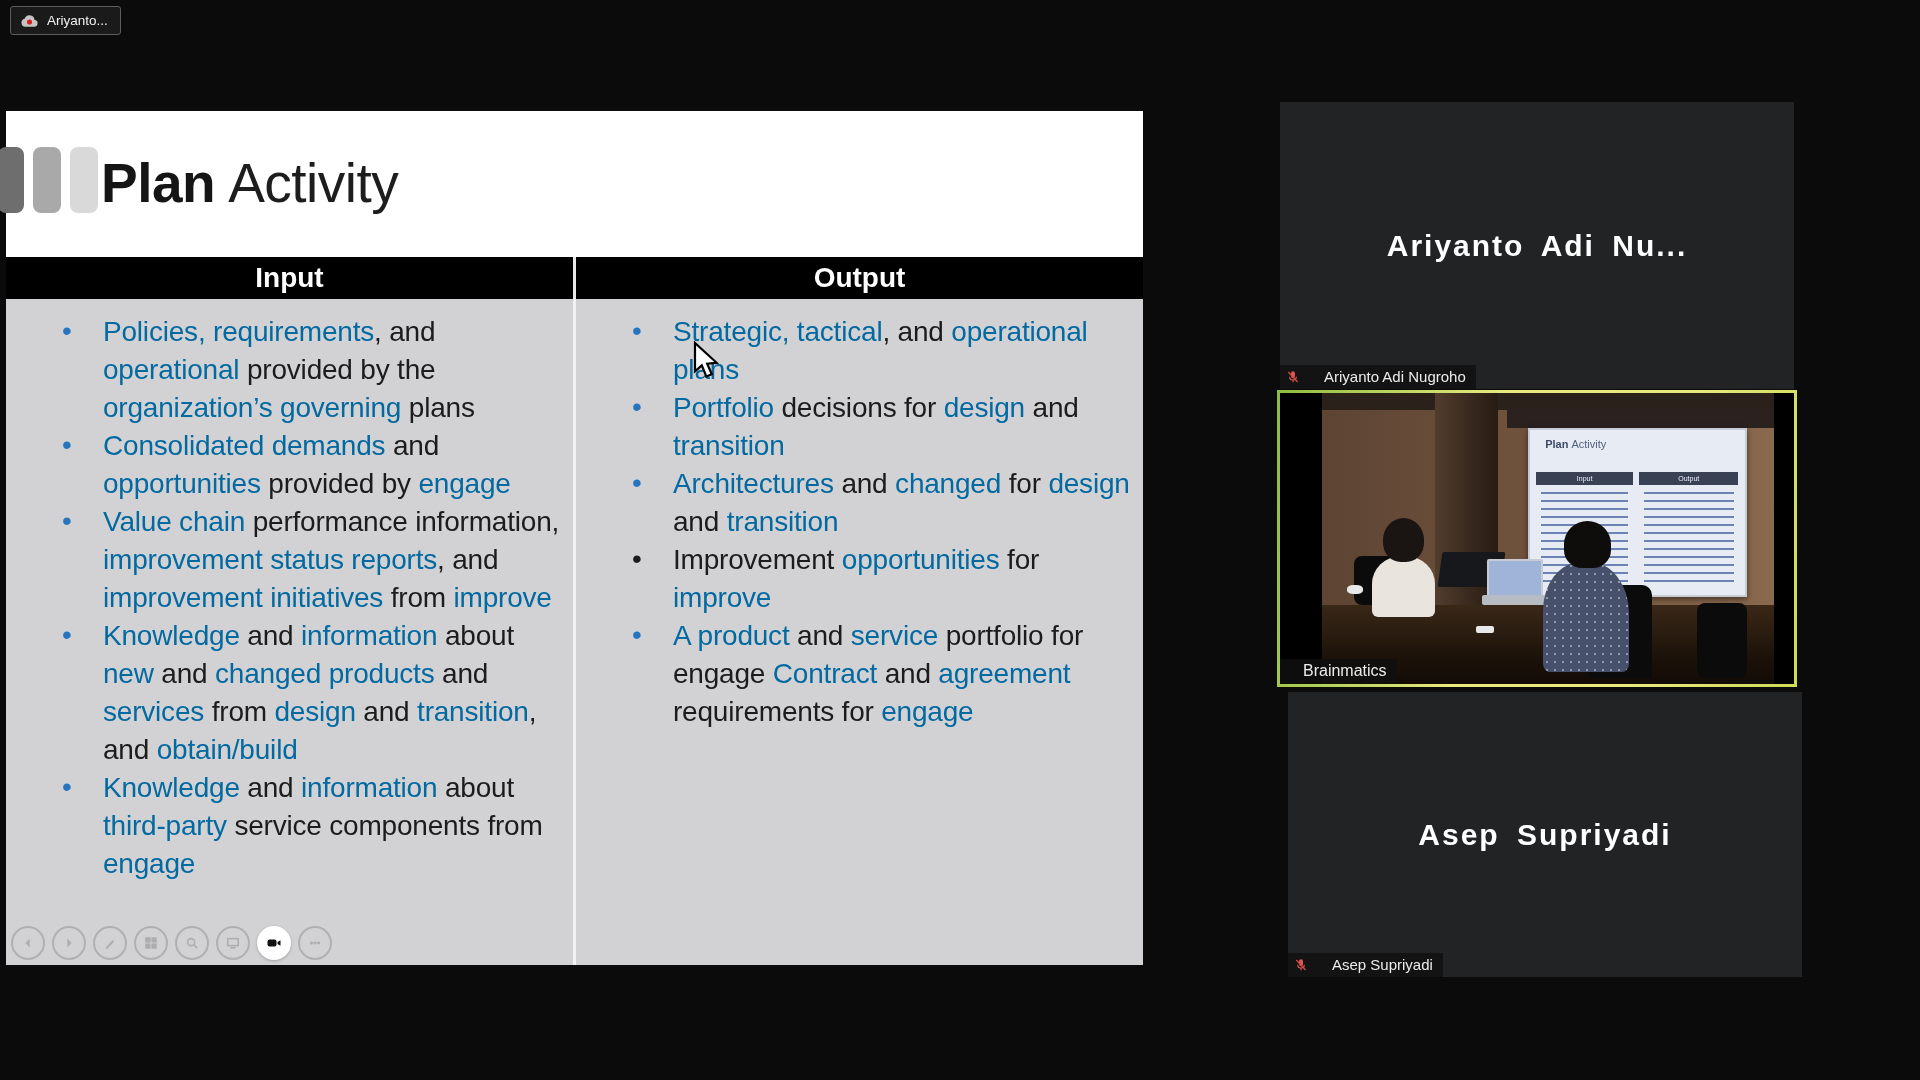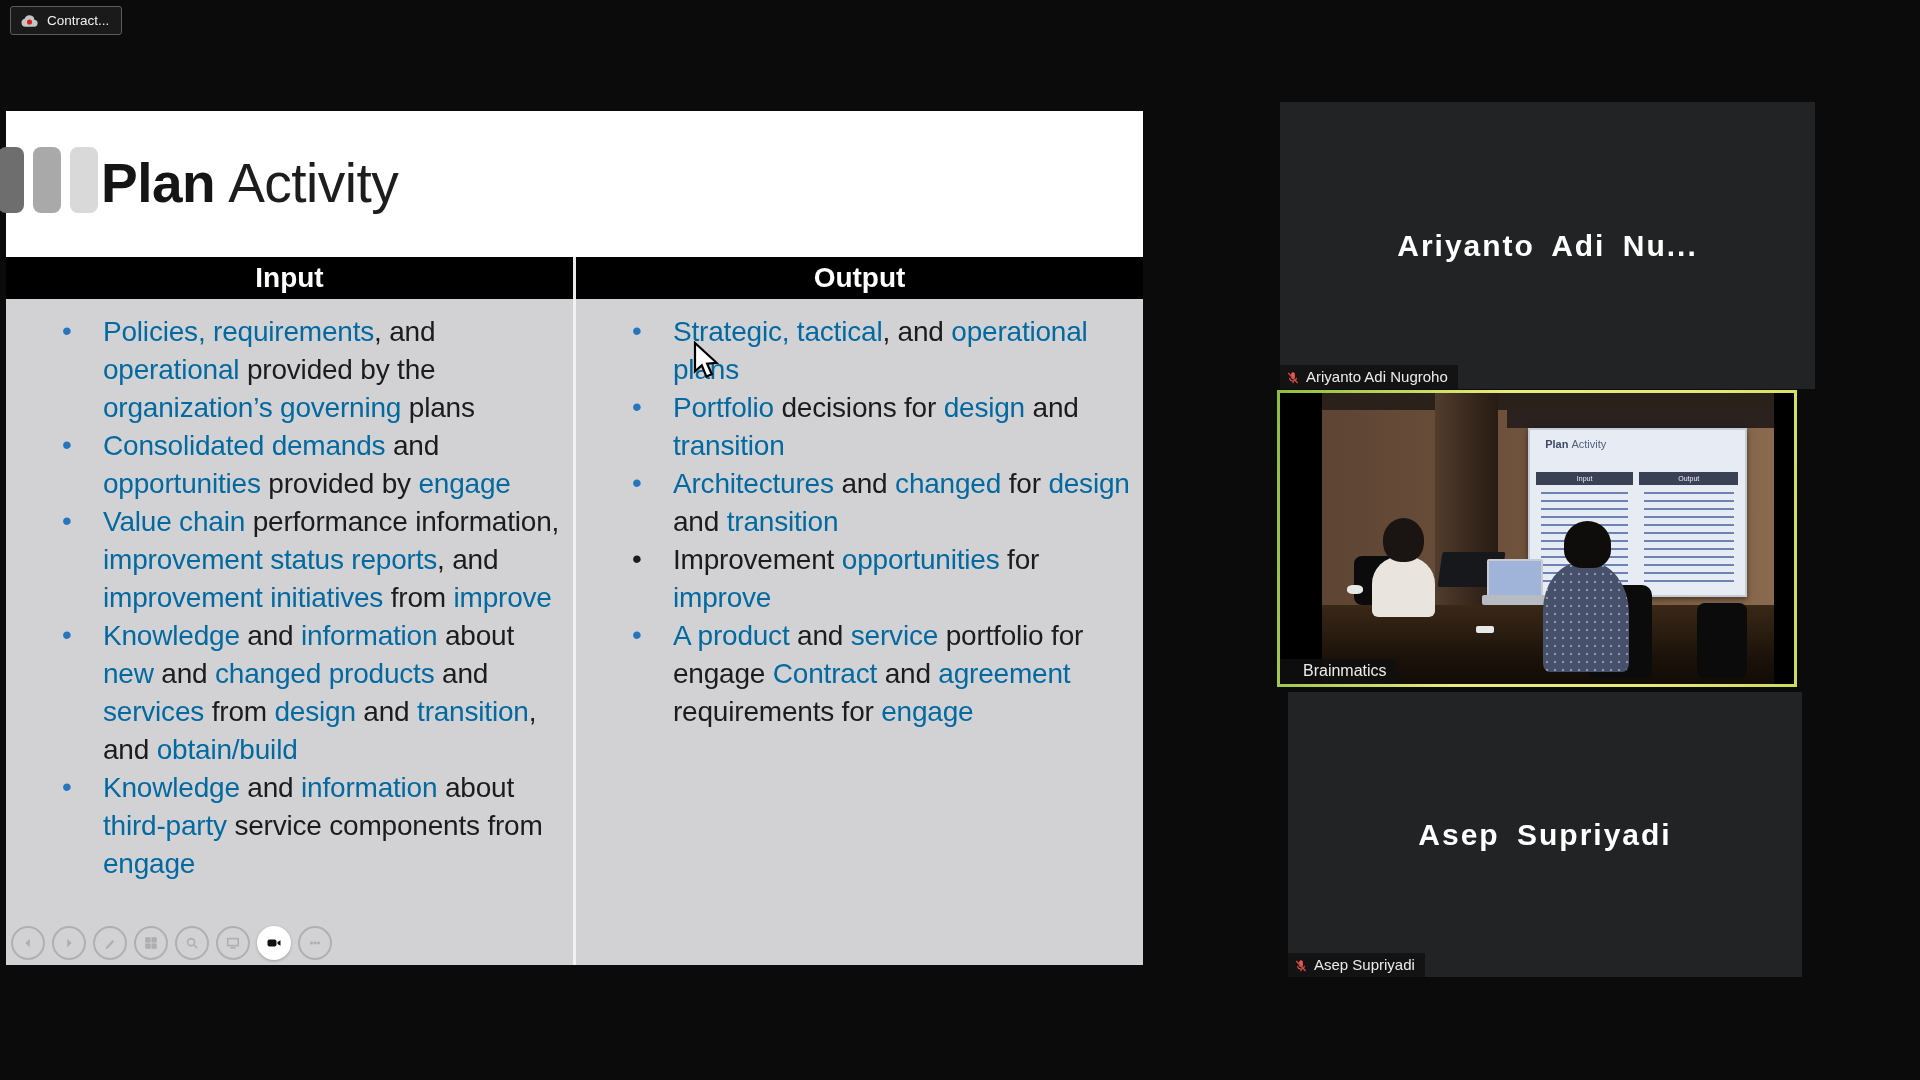--- a/index.html
+++ b/index.html
@@ -45,25 +45,25 @@
   .tb-btn{width:34px;height:34px;border-radius:50%;box-sizing:border-box;
     border:2px solid rgba(105,105,105,0.32);display:flex;align-items:center;justify-content:center;
     background:transparent;padding:0;}
   .tb-btn svg{stroke:#7d7d7d;fill:#7d7d7d;opacity:0.42;}
   .tb-btn.active{background:#ffffff;border-color:#ffffff;box-shadow:0 1px 3px rgba(0,0,0,.25);}
   .tb-btn.active svg{stroke:#111;fill:#111;opacity:1;}
   
   .cursor{position:absolute;left:692px;top:341px;z-index:50;}
   
   .tile{position:absolute;left:1280px;width:514px;background:#222325;}
-  .tile1{top:102px;height:287px;padding-left:21px;}
+  .tile1{top:102px;height:287px;}
   .tile3{top:692px;height:285px;margin-left:8px;}
   .big-name{position:absolute;inset:0;display:flex;align-items:center;justify-content:center;
     color:#ffffff;font-weight:bold;font-size:30px;letter-spacing:2px;word-spacing:7px;}
-  .name-tag{position:absolute;left:0;bottom:0;display:flex;align-items:flex-end;gap:6px;
+  .name-tag{position:absolute;left:0;bottom:0;display:flex;align-items:center;gap:24px;
     background:rgba(16,16,16,0.82);color:#ececec;font-size:15px;padding:3px 10px 4px 6px;z-index:30;}
   .name-tag.noicon{padding-left:23px;font-size:16px;}
   
   .video-wrap{position:absolute;left:1277px;top:390px;width:520px;height:297px;
     background:linear-gradient(100deg,#8dbd3e 0%,#e9eb7e 40%,#e6e97a 75%,#cddb55 100%);}
   .video{position:absolute;left:3px;top:3px;right:3px;bottom:3px;background:#000;overflow:hidden;}
   .room{position:absolute;left:42px;right:20px;top:0;bottom:0;
     background:linear-gradient(90deg,#5d4433 0%,#6b4f3a 35%,#7c5c43 65%,#8a6a4e 100%);}
   .ceiling{position:absolute;left:0;top:0;width:100%;height:6%;background:#2a211b;}
   .pillar{position:absolute;left:25%;top:0;width:14%;height:100%;
@@ -109,21 +109,21 @@
   .item-cup{left:5.5%;top:66%;width:3.5%;height:3%;border-radius:40%;}
 </style>
 </head>
 <body>
 
 <div class="rec-pill">
   <svg width="19" height="14" viewBox="0 0 20 14">
     <path d="M5.5 13 a4.2 4.2 0 0 1 -0.6 -8.3 A5.3 5.3 0 0 1 15.2 5.6 A3.6 3.6 0 0 1 14.4 13 Z" fill="#c4c4c4"></path>
     <circle cx="10" cy="8" r="2.7" fill="#d81f1f"></circle>
   </svg>
-  <span>Contract...</span>
+  <span>Ariyanto...</span>
 </div>
 
 <div class="slide">
   <div class="title-area">
     <div class="bar bar1"></div>
     <div class="bar bar2"></div>
     <div class="bar bar3"></div>
     <div class="slide-title">
       <span class="t-bold">Plan</span><span class="t-rest">Activity</span>
     </div>

